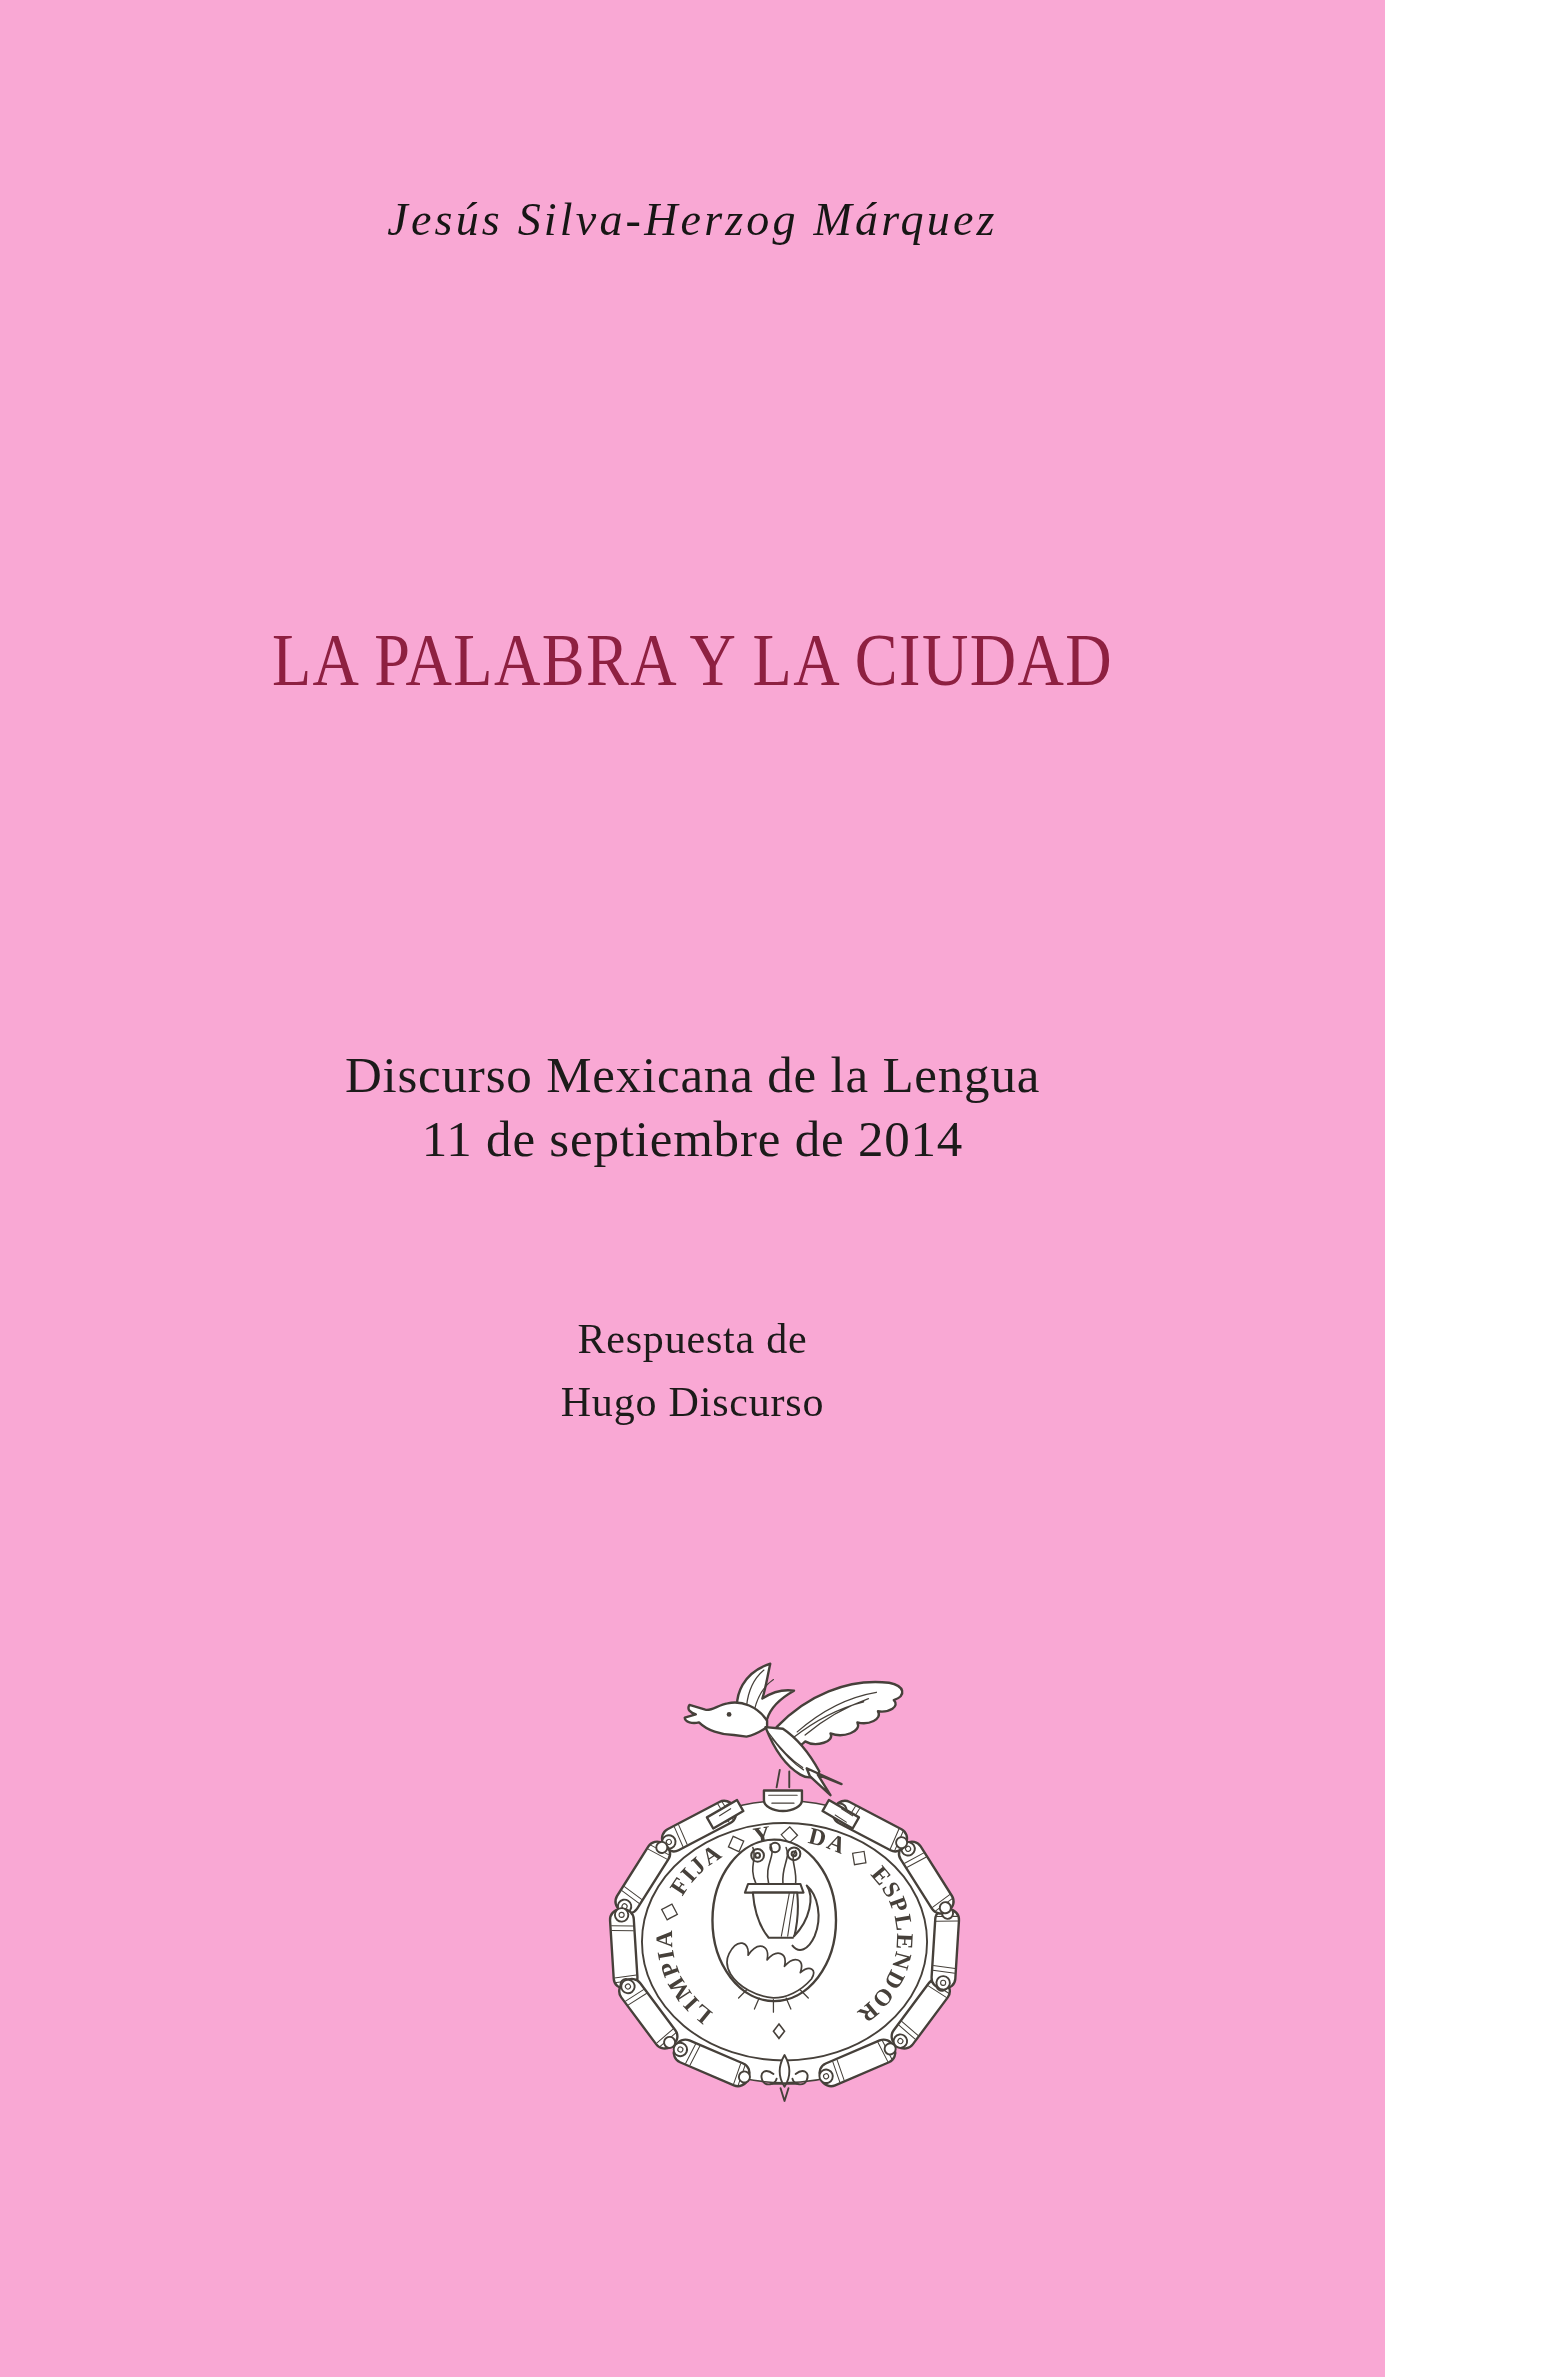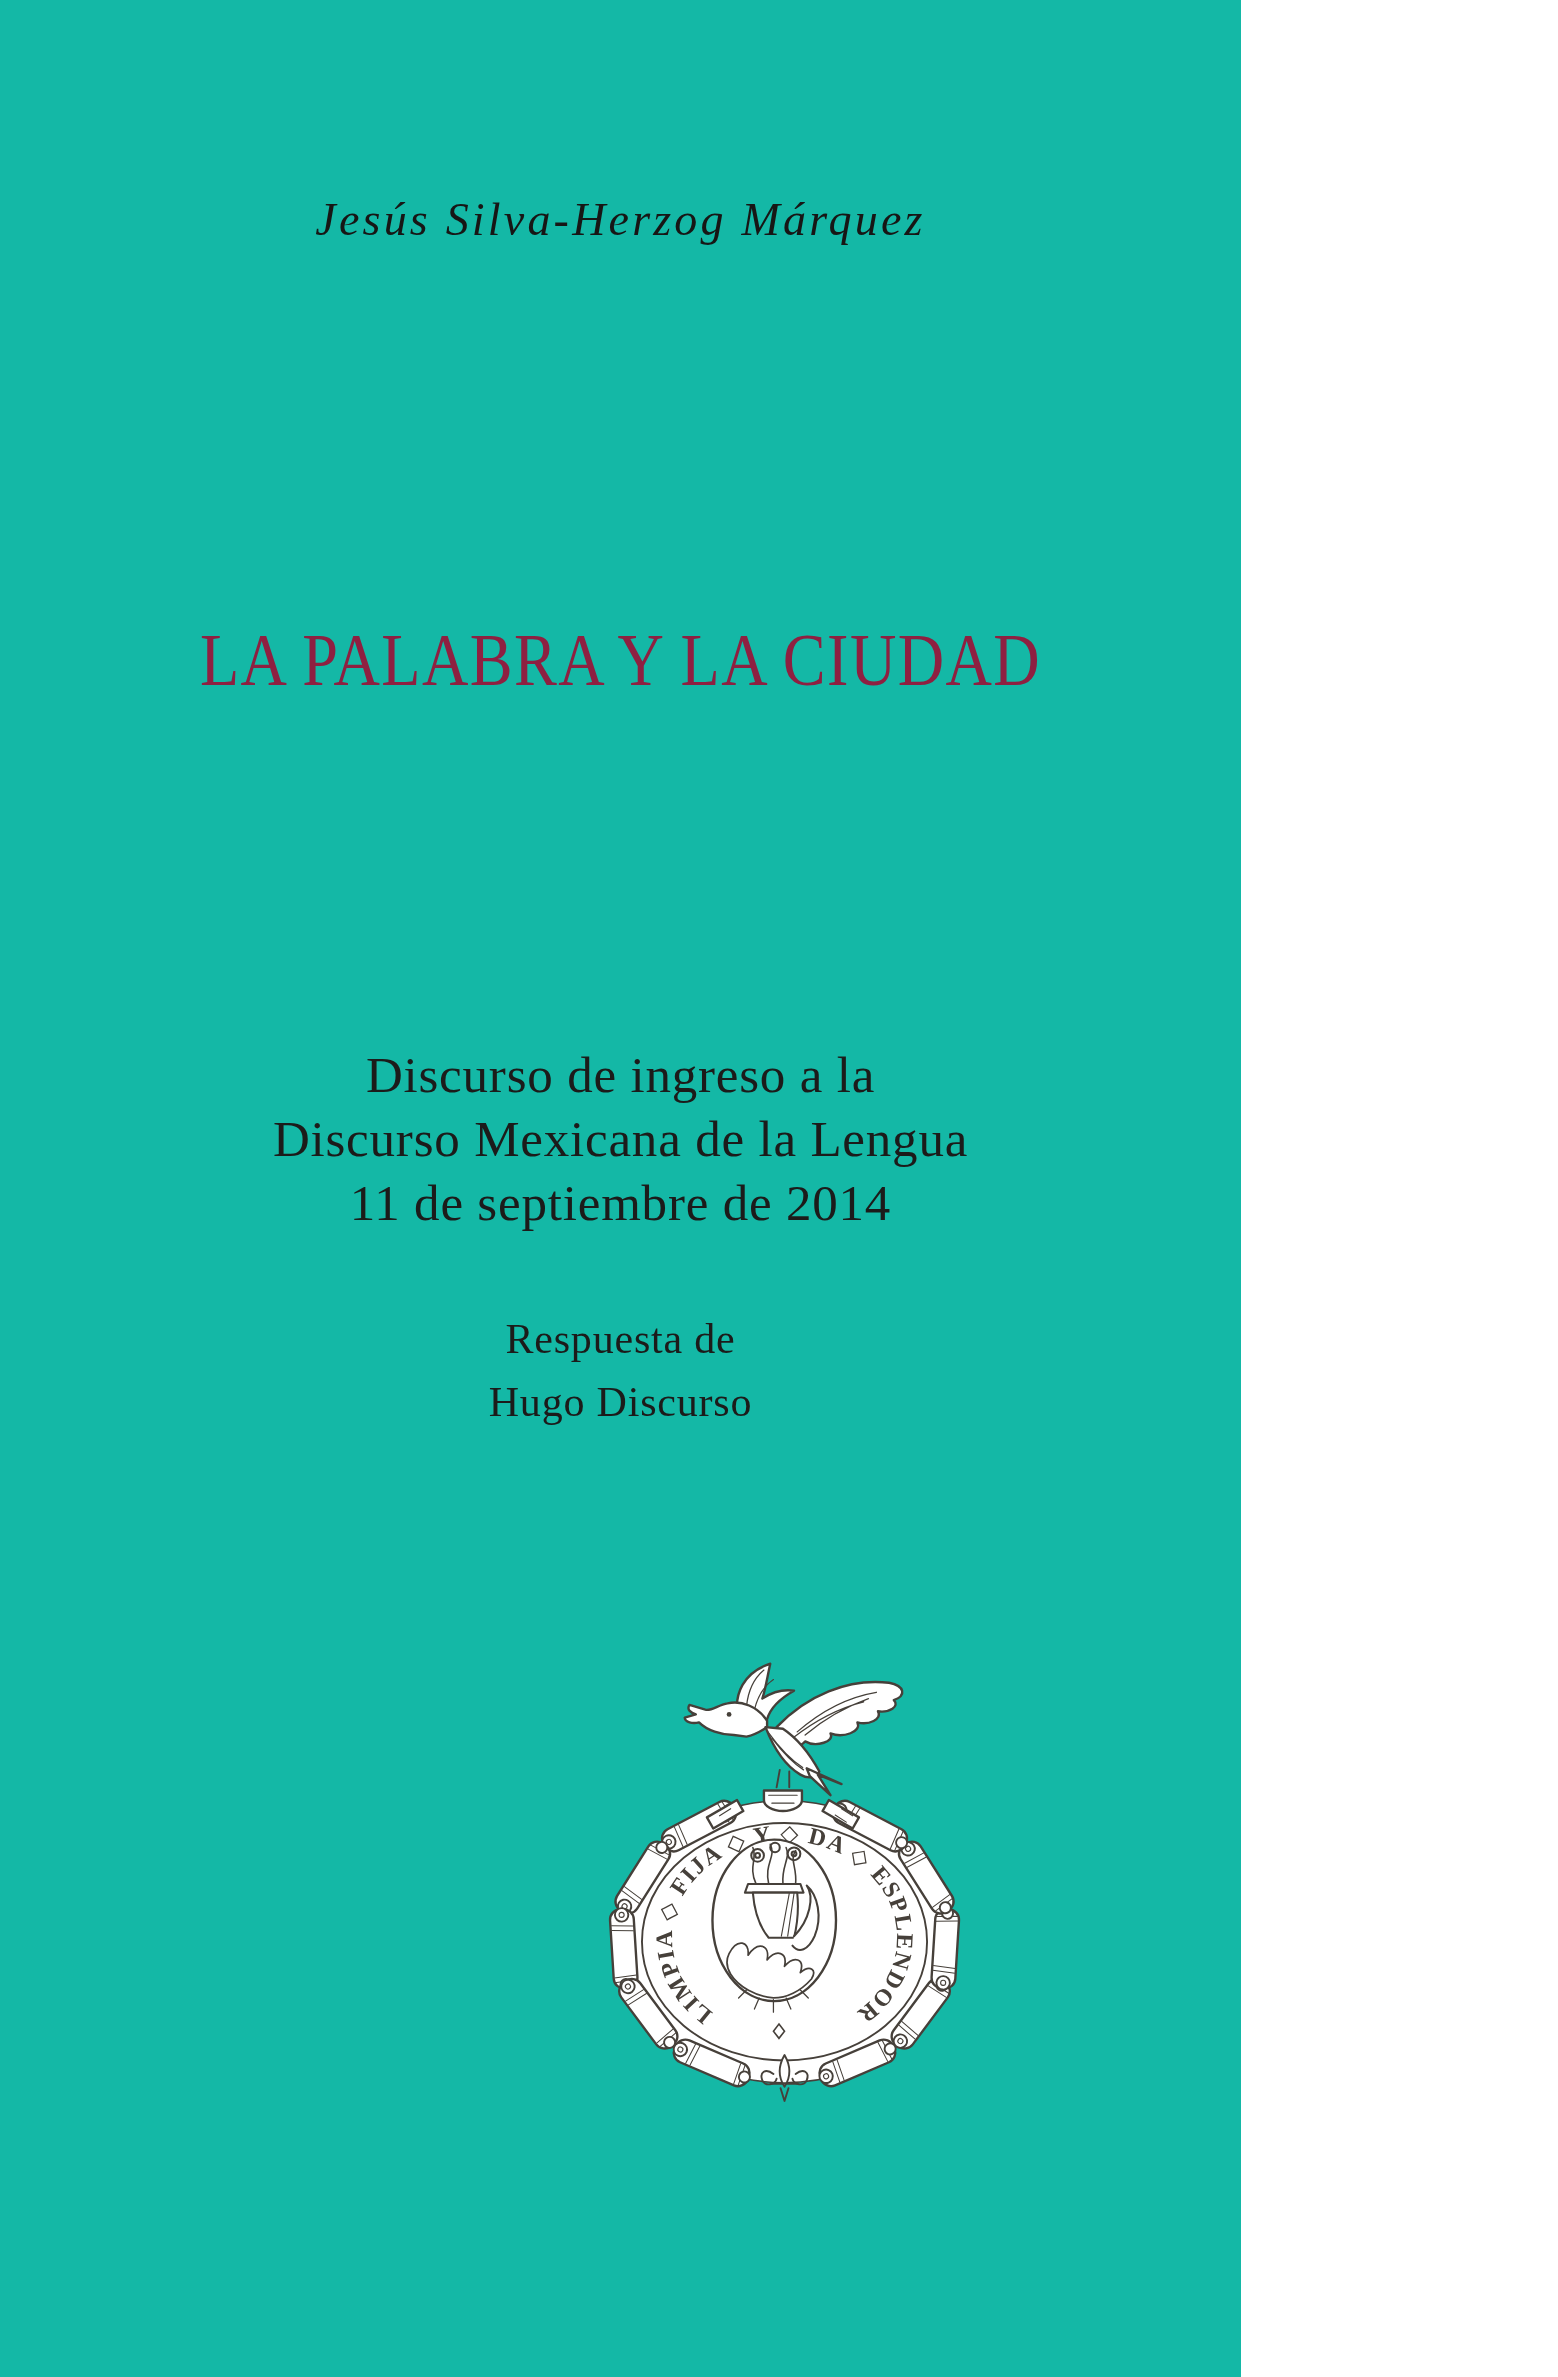--- a/index.html
+++ b/index.html
@@ -1,19 +1,19 @@
 <!DOCTYPE html>
 <html style="--ink: #46403a;font-size:12.7px"><head>
 <meta charset="utf-8">
 <style>
   html,body{margin:0;padding:0;background:#ffffff;}
   .page{
     position:relative;
-    width:1241px;height:2377px;
-    background:#14b8a6;
+    width:1385px;height:2377px;
+    background:#f9a8d4;
     overflow:hidden;
     font-family:"Liberation Serif", serif;
     color:#1c1b1a;
   }
   .author{
     position:absolute;top:195px;left:0;width:100%;
     text-align:center;
     font-style:italic;
     font-size:46px;
     letter-spacing:3.2px;
@@ -55,21 +55,20 @@
 </head>
 <body>
 
 <div class="page">
 
   <div class="author">Jesús Silva-Herzog Márquez</div>
 
   <h1 class="title" style="color: rgb(142, 32, 65);">LA PALABRA Y LA CIUDAD</h1>
 
   <div class="subtitle">
-    <div>Discurso de ingreso a la</div>
     <div>Discurso Mexicana de la Lengua</div>
     <div>11 de septiembre de 2014</div>
   </div>
 
   <div class="response">
     <div>Respuesta de</div>
     <div>Hugo Discurso</div>
   </div>
 
   <div class="emblem">

